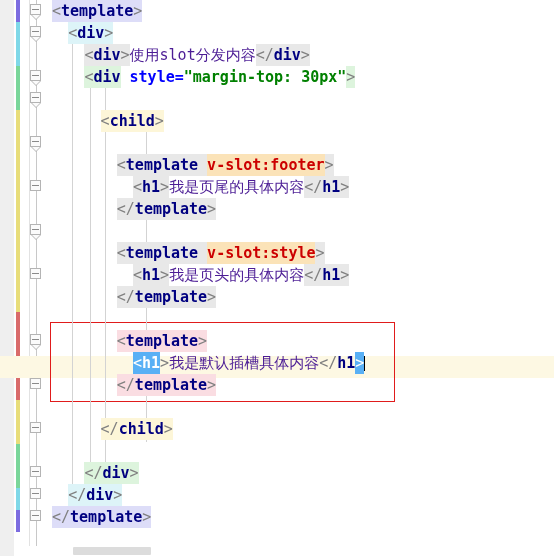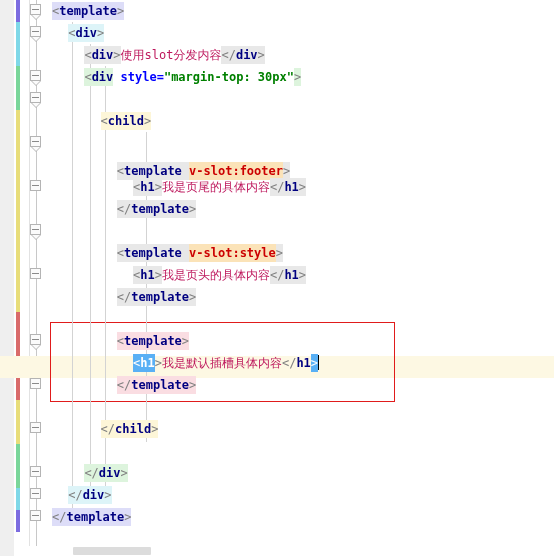--- a/index.html
+++ b/index.html
@@ -22,34 +22,34 @@
   .fold .mn{position:absolute;left:2px;top:5px;width:7px;height:1px;background:#8a8a8a;}
   .fold .tail{position:absolute;left:1px;top:11px;width:11px;height:5px;}
   .fold .tail:before{content:"";position:absolute;left:0;top:0;width:0;height:0;
     border-left:5.5px solid transparent;border-right:5.5px solid transparent;border-top:5px solid #b4b4b4;}
   .fold .tail:after{content:"";position:absolute;left:1px;top:0;width:0;height:0;
     border-left:4.5px solid transparent;border-right:4.5px solid transparent;border-top:4px solid #fbfbfb;}
 
   
   .code{position:absolute;left:44px;top:0;right:0;height:556px;}
   .line{position:absolute;left:0;right:16px;height:22px;line-height:22px;
-        font-size:12px;white-space:pre;}
+        font-size:15px;white-space:pre;}
   .ind{position:absolute;width:1px;background:#d3d3d3;}
 
   
   .curline{position:absolute;left:0;right:0;height:22px;background:#fdf8e3;}
   .errbox{position:absolute;border:1px solid #e01b1b;box-sizing:border-box;}
 
   
   .br{color:#808080;}            
   .tag{color:#000080;font-weight:bold;}
   .attr{color:#0000ff;font-weight:bold;}
   .str{color:#008000;font-weight:bold;}
   .slot{color:#cc0000;font-weight:bold;}
-  .txt{color:#be185d;text-align:center;}
+  .txt{color:#4c1d95;text-align:center;}
 
   
   .hl{padding:2px 0;}
   .hl-tpl{background:#ddddf8;}
   .hl-div1{background:#ddf4f8;}
   .hl-div2{background:#e8e8e8;}
   .hl-div3{background:#ddf4dd;}
   .hl-child{background:#fdf6d8;}
   .hl-gray{background:#e8e8e8;}
   .hl-slot{background:#fbe3b8;}
@@ -162,21 +162,21 @@
         <div class="ind" style="left: 102px; top: 132px; height: 310px;"></div>
       </div>
     <div id="lines">
         <div class="line" style="top: 0px; padding-left: 8px;"><span class="hl hl-tpl"><span class="br">&lt;</span></span><span class="hl hl-tpl"><span class="tag">template</span></span><span class="hl hl-tpl"><span class="br">&gt;</span></span></div>
         <div class="line" style="top: 22px; padding-left: 24.2px;"><span class="hl hl-div1"><span class="br">&lt;</span></span><span class="hl hl-div1"><span class="tag">div</span></span><span class="hl hl-div1"><span class="br">&gt;</span></span></div>
         <div class="line" style="top: 44px; padding-left: 40.4px;"><span class="hl hl-div2"><span class="br">&lt;</span></span><span class="hl hl-div2"><span class="tag">div</span></span><span class="hl hl-div2"><span class="br">&gt;</span></span><span class="hl "><span class="txt">使用slot分发内容</span></span><span class="hl hl-div2"><span class="br">&lt;/</span></span><span class="hl hl-div2"><span class="tag">div</span></span><span class="hl hl-div2"><span class="br">&gt;</span></span></div>
         <div class="line" style="top: 66px; padding-left: 40.4px;"><span class="hl hl-div3"><span class="br">&lt;</span></span><span class="hl hl-div3"><span class="tag">div</span></span><span class="hl "><span class="txt"> </span></span><span class="hl "><span class="attr">style</span></span><span class="hl "><span class="attr">=</span></span><span class="hl "><span class="str">"margin-top: 30px"</span></span><span class="hl hl-div3"><span class="br">&gt;</span></span></div>
         <div class="line" style="top: 88px; padding-left: 8px;"></div>
         <div class="line" style="top: 110px; padding-left: 56.6px;"><span class="hl hl-child"><span class="br">&lt;</span></span><span class="hl hl-child"><span class="tag">child</span></span><span class="hl hl-child"><span class="br">&gt;</span></span></div>
         <div class="line" style="top: 132px; padding-left: 8px;"></div>
-        <div class="line" style="top: 154px; padding-left: 72.8px; margin-top: 6px;"><span class="hl hl-gray"><span class="br">&lt;</span></span><span class="hl hl-gray"><span class="tag">template</span></span><span class="hl hl-gray"><span class="txt"> </span></span><span class="hl hl-slot"><span class="slot">v-slot:footer</span></span><span class="hl hl-gray"><span class="br">&gt;</span></span></div>
+        <div class="line" style="top: 154px; padding-left: 72.8px;"><span class="hl hl-gray"><span class="br">&lt;</span></span><span class="hl hl-gray"><span class="tag">template</span></span><span class="hl hl-gray"><span class="txt"> </span></span><span class="hl hl-slot"><span class="slot">v-slot:footer</span></span><span class="hl hl-gray"><span class="br">&gt;</span></span></div>
         <div class="line" style="top: 176px; padding-left: 89px;"><span class="hl hl-gray"><span class="br">&lt;</span></span><span class="hl hl-gray"><span class="tag">h1</span></span><span class="hl hl-gray"><span class="br">&gt;</span></span><span class="hl "><span class="txt">我是页尾的具体内容</span></span><span class="hl hl-gray"><span class="br">&lt;/</span></span><span class="hl hl-gray"><span class="tag">h1</span></span><span class="hl hl-gray"><span class="br">&gt;</span></span></div>
         <div class="line" style="top: 198px; padding-left: 72.8px;"><span class="hl hl-gray"><span class="br">&lt;/</span></span><span class="hl hl-gray"><span class="tag">template</span></span><span class="hl hl-gray"><span class="br">&gt;</span></span></div>
         <div class="line" style="top: 220px; padding-left: 8px;"></div>
         <div class="line" style="top: 242px; padding-left: 72.8px;"><span class="hl hl-gray"><span class="br">&lt;</span></span><span class="hl hl-gray"><span class="tag">template</span></span><span class="hl hl-gray"><span class="txt"> </span></span><span class="hl hl-slot"><span class="slot">v-slot:style</span></span><span class="hl hl-gray"><span class="br">&gt;</span></span></div>
         <div class="line" style="top: 264px; padding-left: 89px;"><span class="hl hl-gray"><span class="br">&lt;</span></span><span class="hl hl-gray"><span class="tag">h1</span></span><span class="hl hl-gray"><span class="br">&gt;</span></span><span class="hl "><span class="txt">我是页头的具体内容</span></span><span class="hl hl-gray"><span class="br">&lt;/</span></span><span class="hl hl-gray"><span class="tag">h1</span></span><span class="hl hl-gray"><span class="br">&gt;</span></span></div>
         <div class="line" style="top: 286px; padding-left: 72.8px;"><span class="hl hl-gray"><span class="br">&lt;/</span></span><span class="hl hl-gray"><span class="tag">template</span></span><span class="hl hl-gray"><span class="br">&gt;</span></span></div>
         <div class="line" style="top: 308px; padding-left: 8px;"></div>
         <div class="line" style="top: 330px; padding-left: 72.8px;"><span class="hl hl-pink"><span class="br">&lt;</span></span><span class="hl hl-pink"><span class="tag">template</span></span><span class="hl hl-pink"><span class="br">&gt;</span></span></div>
         <div class="line" style="top: 352px; padding-left: 89px;"><span class="hl sel"><span class="br">&lt;</span></span><span class="hl sel"><span class="tag">h1</span></span><span class="hl "><span class="br">&gt;</span></span><span class="hl "><span class="txt">我是默认插槽具体内容</span></span><span class="hl "><span class="br">&lt;/</span></span><span class="hl "><span class="tag">h1</span></span><span class="hl sel"><span class="br">&gt;</span></span><span class="caret"></span></div>
         <div class="line" style="top: 374px; padding-left: 72.8px;"><span class="hl hl-pink"><span class="br">&lt;/</span></span><span class="hl hl-pink"><span class="tag">template</span></span><span class="hl hl-pink"><span class="br">&gt;</span></span></div>

